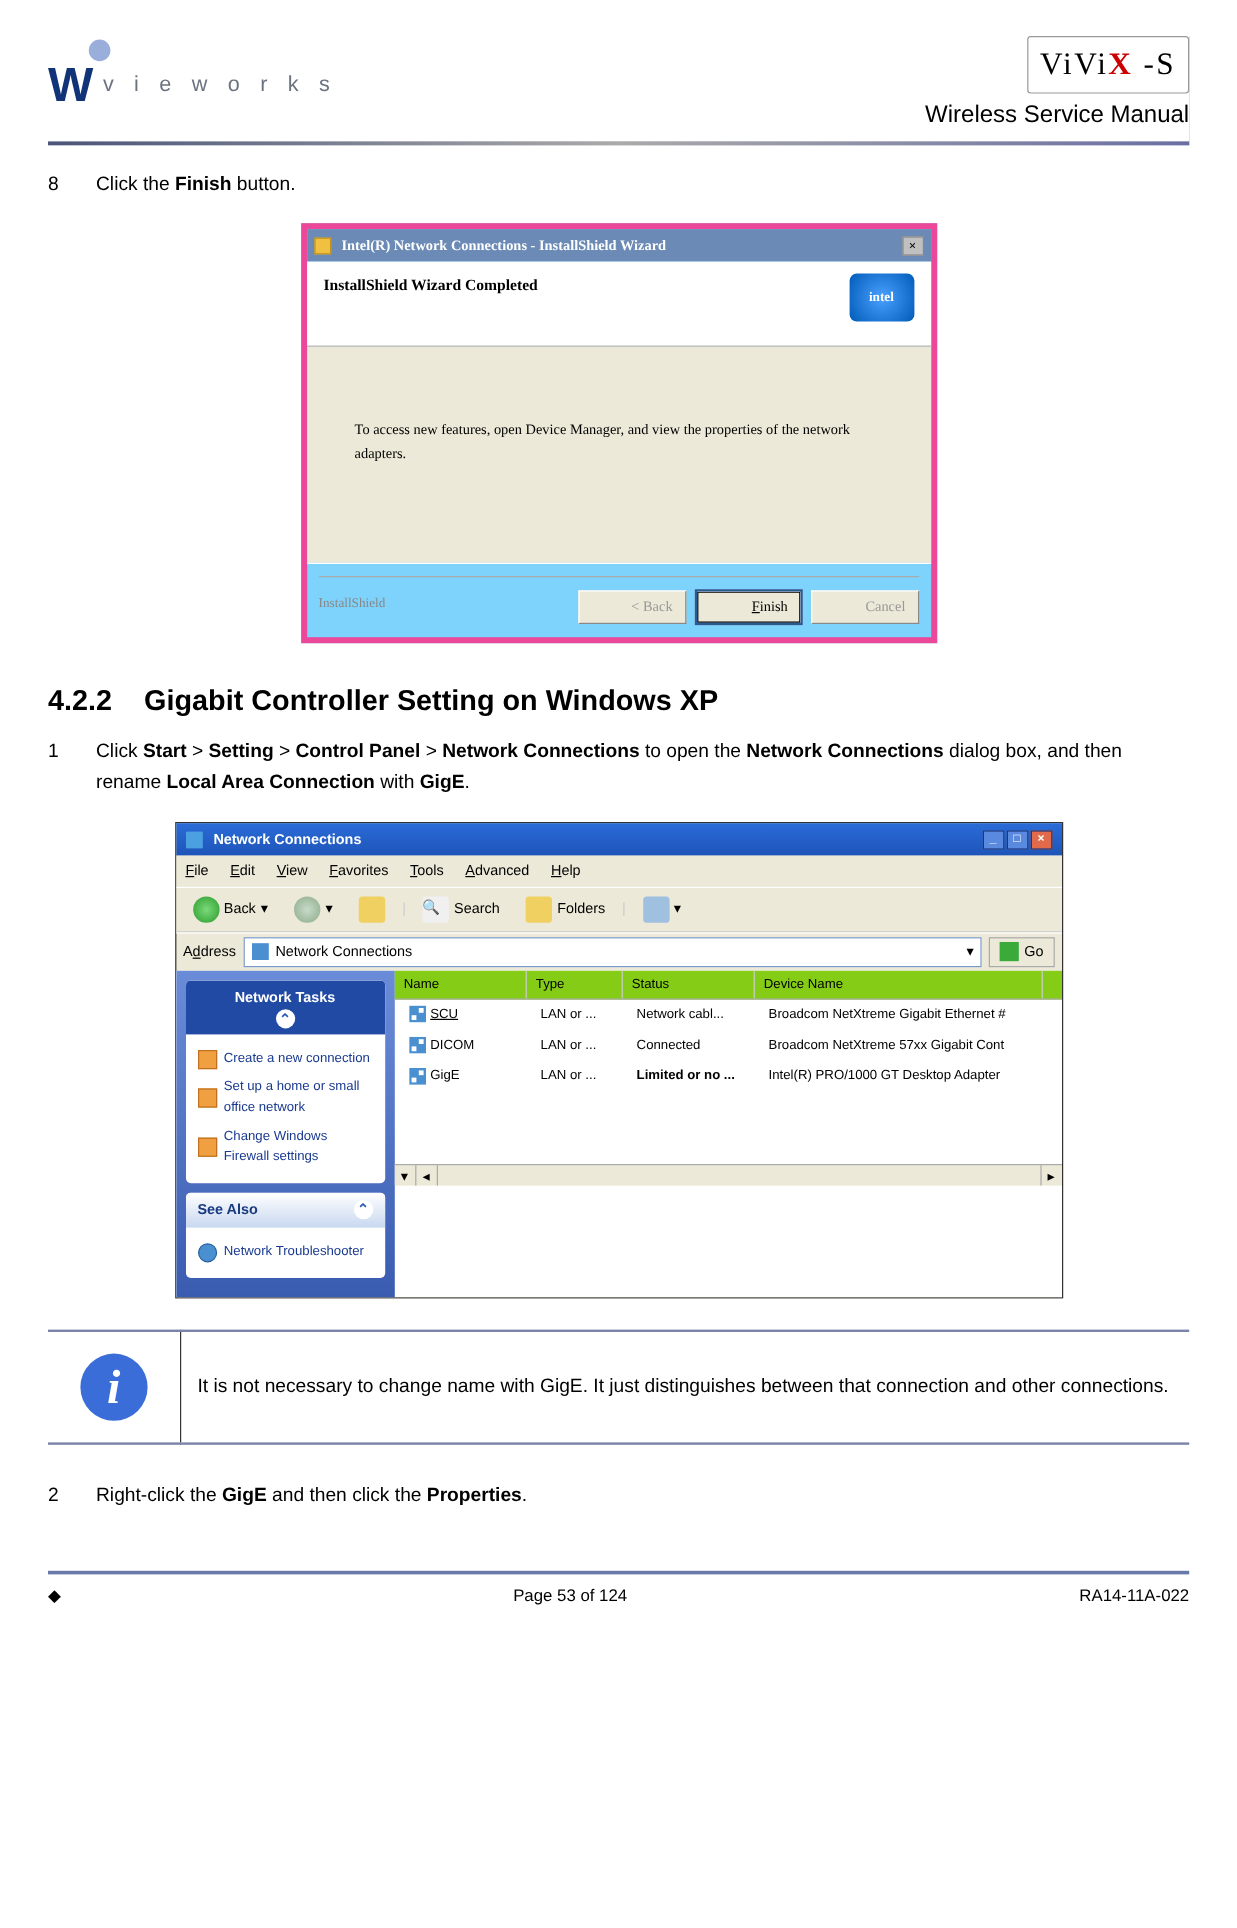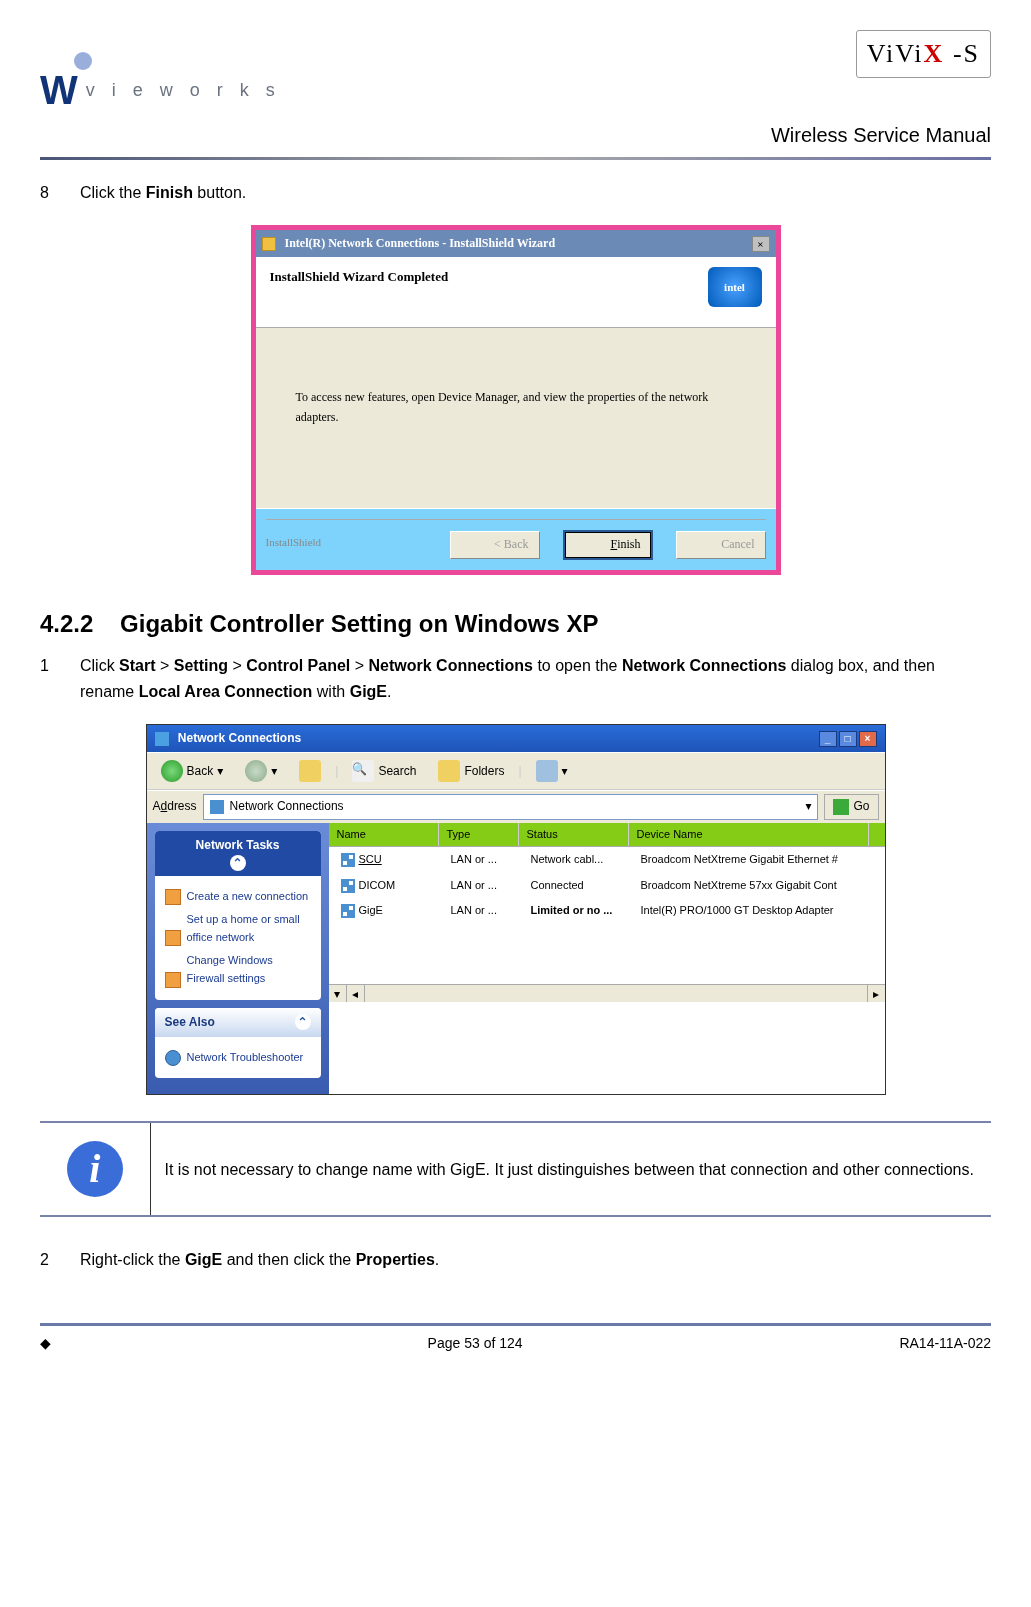--- a/index.html
+++ b/index.html
@@ -30,21 +30,21 @@
     display:flex;align-items:center;gap:2px;
     font-size: 18px;
     color:#6b7280;
     letter-spacing: 6px;
   }
   .logo-left .w { font-size:40px; font-weight:bold; color:#113377; position:relative; }
   .logo-left .w::before{content:"";position:absolute;top:-6px;right:-8px;width:18px;height:18px;background:#9aaedb;border-radius:50%;}
   .logo-right { display:flex;flex-direction:column;align-items:flex-end;gap:2px;}
   .logo-vivix { font-family: serif; font-size: 26px; letter-spacing: 2px; border:1px solid #999;padding:2px 10px;border-radius:3px;background:#fff;}
   .logo-vivix .x { color:#c00; font-weight:bold;}
-  .doc-title { font-size: 20px; margin-top: 39px; }
+  .doc-title { font-size: 20px; }
 
   .step { display:flex; gap:20px; margin-bottom: 20px;}
   .step-num { width:20px; flex-shrink:0;}
   .step-text { flex:1; }
 
   .win-dialog {
     width: 530px; margin: 10px auto 30px auto;
     border: 5px solid #ec4899; background:#7dd3fc;
     font-family: Liberation Serif, serif; font-size:12px; color:#000;
   }
@@ -56,21 +56,21 @@
     font-weight:bold;
   }
   .titlebar .x-btn { background:#c0c0c0;color:#000;width:18px;height:16px;border:1px solid #888;text-align:center;line-height:14px;font-size:11px;}
   .dlg-header { background:#fff; padding:10px 14px 20px 14px; border-bottom:1px solid #aaa; display:flex;justify-content:space-between;align-items:flex-start;}
   .dlg-header h3 { font-size:13px; font-weight:bold;}
   .intel-badge { width:54px;height:40px;background:radial-gradient(circle,#4aa0ff,#005bb8);border-radius:6px;display:flex;align-items:center;justify-content:center;color:#fff;font-weight:bold;font-size:11px;}
   .dlg-body { padding: 60px 40px 80px 40px; background:#ece9d8; min-height:180px;}
   .dlg-foot { padding:10px; text-align:right; border-top:1px solid #fff; position:relative;}
   .dlg-foot::before{content:"InstallShield";position:absolute;left:10px;bottom:18px;font-size:11px;color:#888;}
   .dlg-foot .group-line{border-top:1px solid #aaa;margin-bottom:10px;}
-  .win-btn { display:inline-block; min-width:90px; padding:3px 10px; margin-left:20px; background:#ece9d8;border:1px solid #888;border-top-color:#fff;border-left-color:#fff; font-size:12px;}
+  .win-btn { display:inline-block; min-width:90px; padding:3px 10px; margin-left:4px; background:#ece9d8;border:1px solid #888;border-top-color:#fff;border-left-color:#fff; font-size:12px;}
   .win-btn.disabled{color:#999;}
   .win-btn.default{border:2px solid #2a5a96;box-shadow:0 0 0 1px #000 inset;}
 
   .section-heading { font-size:24px; font-weight:bold; margin: 20px 0 10px 0;}
   .section-num { display:inline-block; margin-right:20px;}
 
   .win2 {
     width: 740px; margin: 10px auto 26px auto;
     border:1px solid #333; font-family: Tahoma,sans-serif; font-size:12px;
     background:#ece9d8;
@@ -86,21 +86,21 @@
   .tb-icon{width:22px;height:22px;border-radius:50%;display:inline-block;}
   .addr-bar{display:flex;align-items:center;gap:6px;padding:3px 6px;border-top:1px solid #fff;}
   .addr-field{flex:1;background:#fff;border:1px solid #7a9ac9;padding:2px 6px;display:flex;align-items:center;gap:6px;}
   .go-btn{background:#ece9d8;border:1px solid #aaa;padding:2px 8px;display:flex;align-items:center;gap:4px;}
   .main-area{display:flex;background:#fff;}
   .side-panel{width:200px;background:linear-gradient(#6a8cd8,#3a5cb0);padding:8px;}
   .task-box{background:#fff;border-radius:4px;margin-bottom:8px;overflow:hidden;}
   .task-head{background:linear-gradient(#fff,#c8d8f0);padding:5px 10px;font-weight:bold;color:#1a3a80;font-size:12px;display:flex;justify-content:space-between;align-items:center;}
   .task-head.dark{background:#214aa5;color:#fff;flex-direction:column;}
   .task-body{padding:6px 10px;}
-  .task-item{display:flex;gap:6px;align-items:flex-end;margin:6px 0;font-size:11px;color:#1a3a90;}
+  .task-item{display:flex;gap:6px;align-items:center;margin:6px 0;font-size:11px;color:#1a3a90;}
   .task-item .ico{width:16px;height:16px;background:#f0a040;border:1px solid #c07020;flex-shrink:0;}
   .list-panel{flex:1;}
   .col-headers{display:flex;background:#84cc16;border-bottom:1px solid #aaa;}
   .col-headers div{padding:3px 8px;border-right:1px solid #ccc;font-size:11px;}
   .group-row{font-weight:bold;padding:5px 8px;font-size:12px;}
   .data-row{display:flex;padding:2px 8px;font-size:11px;}
   .data-row .c{overflow:hidden;white-space:nowrap;text-overflow:ellipsis;padding:2px 4px;}
   .net-ico{width:14px;height:14px;display:inline-block;margin-right:4px;vertical-align:middle;}
   .scroll-bottom{height:18px;background:#ece9d8;border-top:1px solid #aaa;display:flex;}
 
@@ -177,20 +177,29 @@
       <span>
         <span style="display:inline-block;width:14px;height:14px;background:#4aa0e0;margin-right:6px;vertical-align:middle;"></span>
         <span>Network Connections</span>
       </span>
       <span class="winbtns">
         <span>_</span>
         <span>□</span>
         <span class="close">×</span>
       </span>
     </div>
+    <div class="menubar" id="menubar">
+        <span><u>F</u>ile</span>
+        <span><u>E</u>dit</span>
+        <span><u>V</u>iew</span>
+        <span><u>F</u>avorites</span>
+        <span><u>T</u>ools</span>
+        <span><u>A</u>dvanced</span>
+        <span><u>H</u>elp</span>
+      </div>
     <div class="toolbar">
       <div class="tb-btn">
         <span class="tb-icon" style="background:radial-gradient(#7ada7a,#2a9a2a)"></span>
         <span>Back</span>
         <span>▾</span>
       </div>
       <div class="tb-btn">
         <span class="tb-icon" style="background:radial-gradient(#c8dac8,#8aaa8a)"></span>
         <span>▾</span>
       </div>

